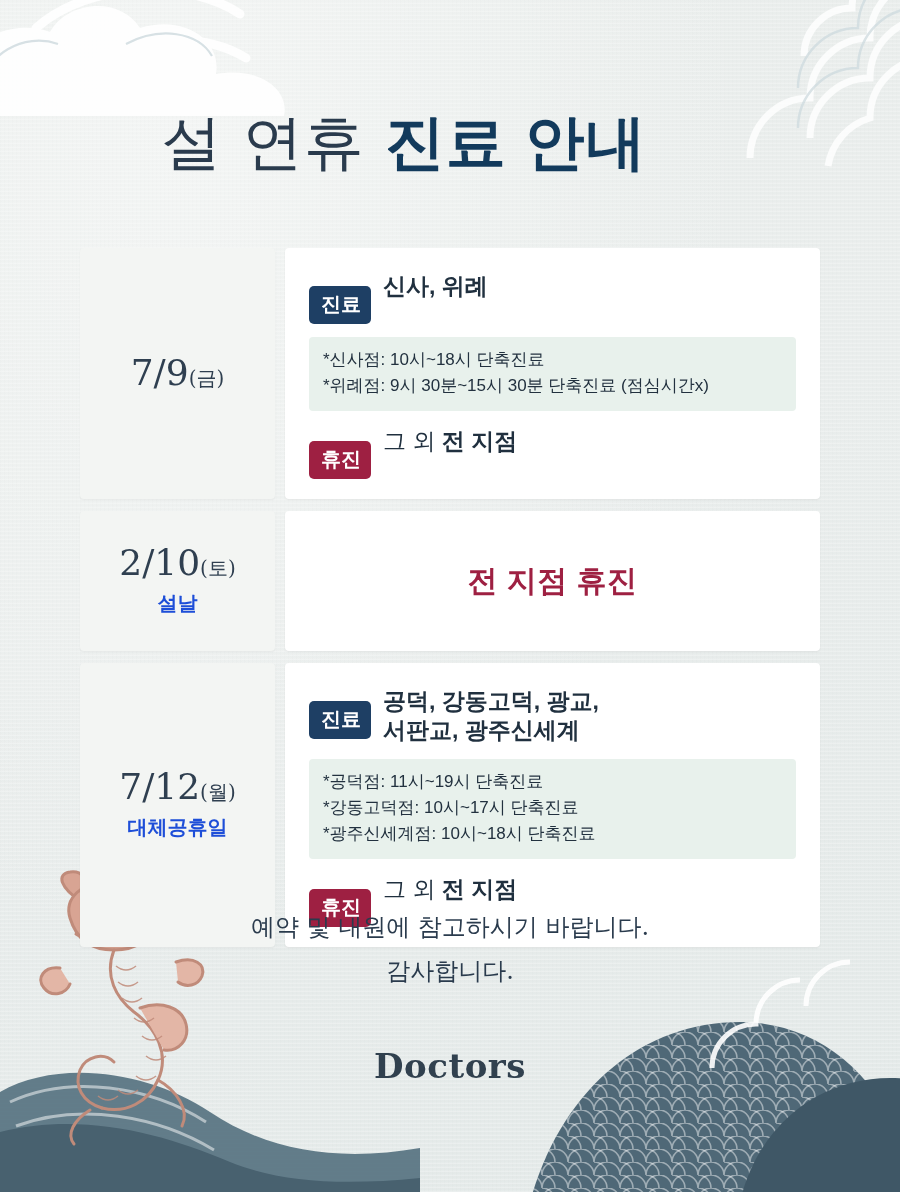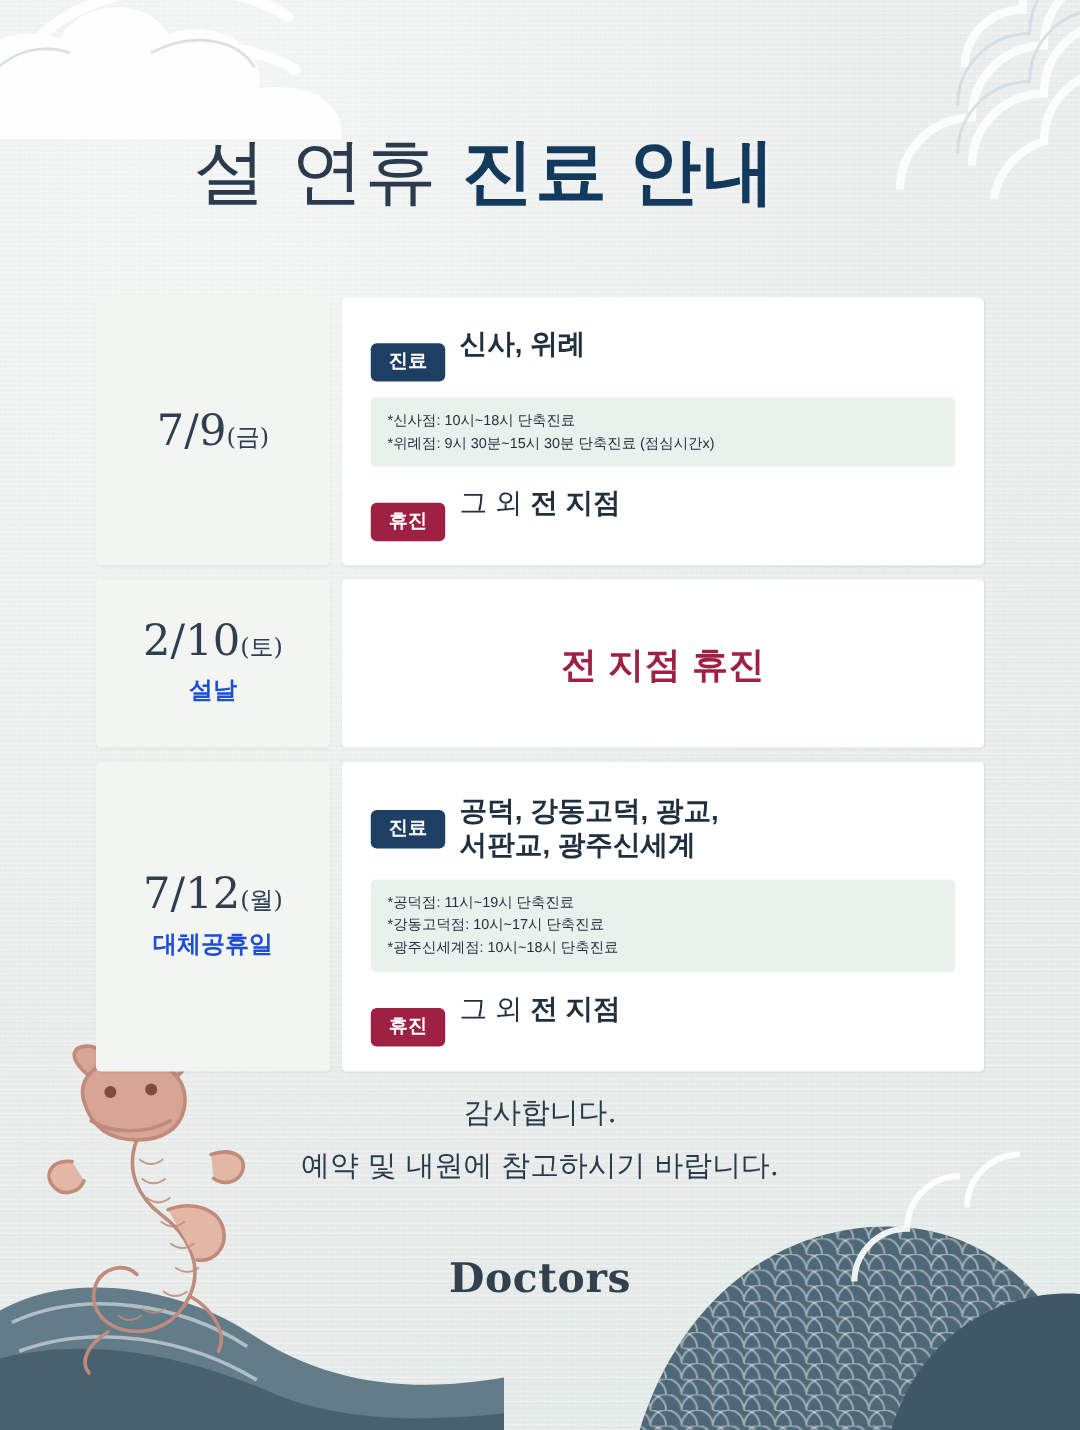--- a/index.html
+++ b/index.html
@@ -111,23 +111,23 @@
     justify-content: center;
   }
 
   .line {
     display: flex;
     align-items: flex-start;
   }
   .tag {
     display: inline-block;
     min-width: 62px;
-    text-align: center;
+    text-align: right;
     color: #fff;
-    font-size: 16px;
+    font-size: 20px;
     font-weight: 700;
     padding: 5px 10px 6px 10px;
     border-radius: 5px;
     margin-right: 12px;
     flex: none;
     margin-top: 16px;
   }
   .tag-open { background: #1e3f64; }
   .tag-closed { background: #9e2042; }
 
@@ -140,21 +140,21 @@
   }
   .line-text .lite { font-weight: 400; }
 
   .note-box {
     background: #e8f1ec;
     border-radius: 4px;
     padding: 10px 14px 11px 14px;
     margin: 13px 0 14px 0;
   }
   .note {
-    font-size: 12px;
+    font-size: 17px;
     color: #22313f;
     line-height: 1.55;
     white-space: nowrap;
   }
 
   .center-cell {
     align-items: flex-end;
     justify-content: center;
     min-height: 140px;
   }
@@ -346,18 +346,18 @@
         <div class="line">
           <span class="tag tag-closed">휴진</span>
           <span class="line-text"><span class="lite">그 외 </span><span>전 지점</span></span>
         </div>
       </div>
     </div>
 
   </div>
 
   <div class="footer">
+    <div class="footer-line">예약 및 내원에 참고하시기 바랍니다.</div>
     <div class="footer-line">감사합니다.</div>
-    <div class="footer-line">예약 및 내원에 참고하시기 바랍니다.</div>
     <div class="brand">Doctors</div>
   </div>
 
 </div>
 
 </body></html>

